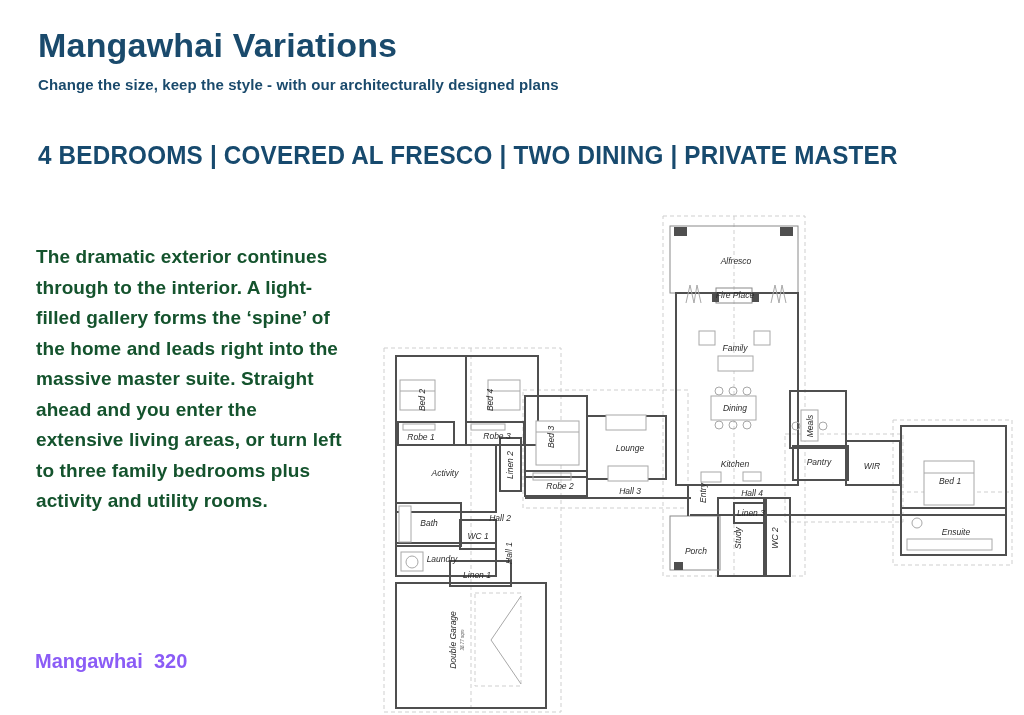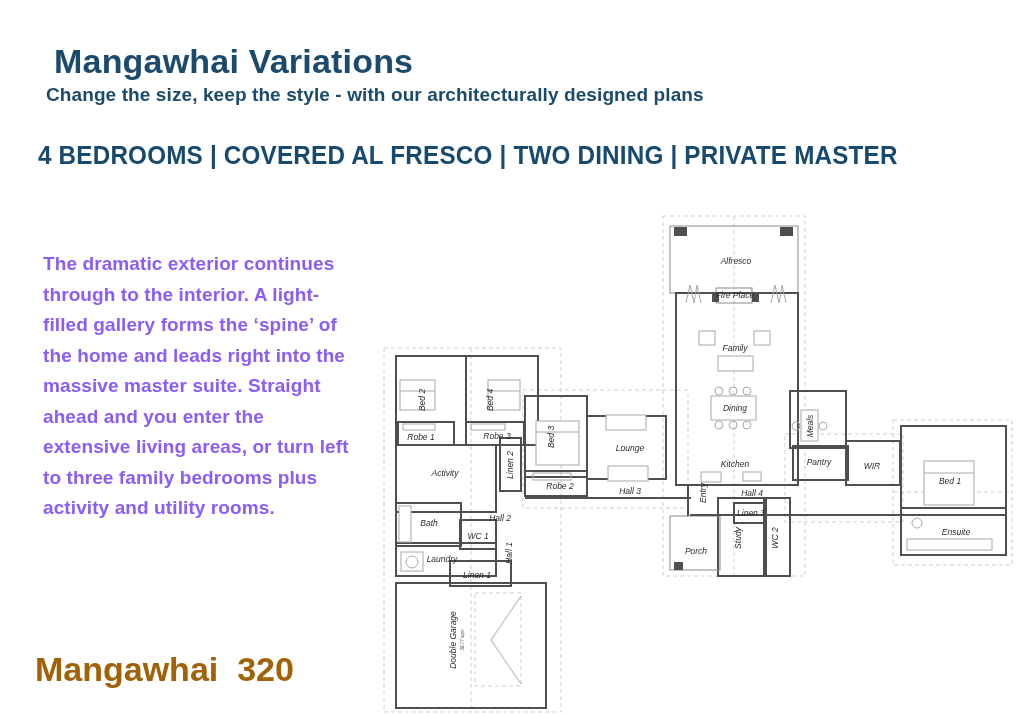--- a/index.html
+++ b/index.html
@@ -1,27 +1,27 @@
 <!DOCTYPE html>
 <html><head>
 <meta charset="utf-8">
 <style>
   html,body{margin:0;padding:0;background:#fff;}
   .page{position:relative;width:1024px;height:715px;background:#ffffff;overflow:hidden;
         font-family:"Liberation Sans",sans-serif;color:#1a4a6c;}
   .title{position:absolute;left:38px;top:26px;font-size:34px;font-weight:bold;
-         letter-spacing:0.2px;color:#1a4a6c;margin:16px;}
-  .subtitle{position:absolute;left:38px;top:76px;font-size:19px;font-weight:bold;
-            letter-spacing:0.1px;color:#1a4a6c;margin:8px;}
+         letter-spacing:0.2px;color:#1a4a6c;margin:0;}
+  .subtitle{position:absolute;left:38px;top:76px;font-size:15px;font-weight:bold;
+            letter-spacing:0.1px;color:#1a4a6c;margin:0;}
   .features{position:absolute;left:38px;top:141px;font-size:25px;font-weight:bold;
             letter-spacing:0.2px;color:#174a6e;transform:scaleX(0.97);transform-origin:left;}
   .desc{position:absolute;left:35px;top:241px;width:312px;font-size:19px;font-weight:bold;
-        line-height:30.5px;color:#8b5cf6;margin:8px;letter-spacing:0.1px;}
-  .model{position:absolute;left:35px;top:650px;font-size:34px;font-weight:bold;
-         color:#a16207;white-space:pre;}
+        line-height:30.5px;color:#14532d;margin:1px;letter-spacing:0.1px;}
+  .model{position:absolute;left:35px;top:650px;font-size:20px;font-weight:bold;
+         color:#8b5cf6;white-space:pre;}
   .plan{position:absolute;left:383px;top:208px;width:632px;height:505px;font-style:italic;}
   .plan svg{width:100%;height:100%;display:block;}
 
   
   .wall{fill:none;stroke:#4f4f4f;stroke-width:2;}
   .thin{fill:none;stroke:#8a8a8a;stroke-width:1;}
   .wline{stroke:#4f4f4f;stroke-width:2;fill:none;}
   .solid{fill:#4f4f4f;stroke:none;}
   .furn{fill:#ffffff;stroke:#a8a8a8;stroke-width:1;}
   .furnl{fill:none;stroke:#a8a8a8;stroke-width:1;}

